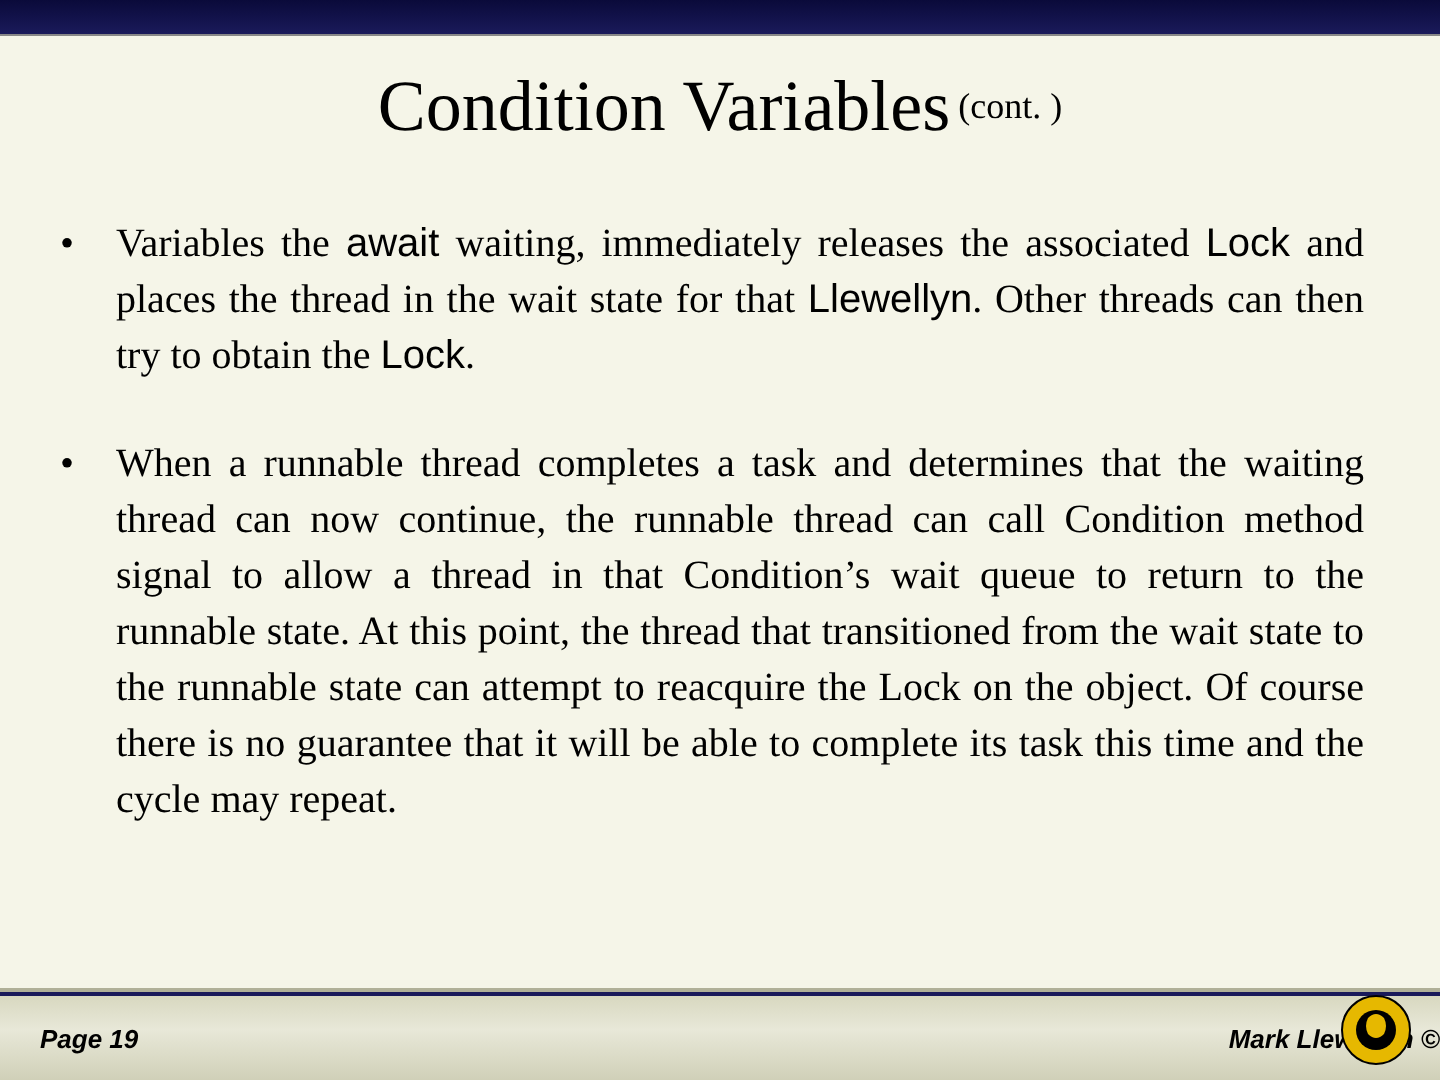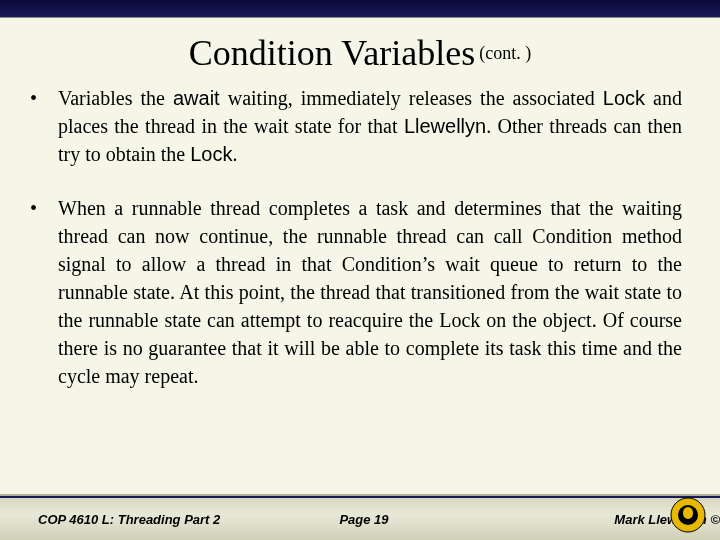--- a/index.html
+++ b/index.html
@@ -13,21 +13,21 @@
   }
   .top-bar {
     width: 100%;
     height: 18px;
     background: linear-gradient(to bottom, #0a0a3a, #1a1a5a);
     border-bottom: 1px solid #888;
   }
   .title-wrap {
     text-align: center;
     margin-top: 14px;
-    margin-bottom: 10px;
+    margin-bottom: 34px;
   }
   .title {
     font-size: 36px;
     color: #000;
     display: inline;
   }
   .title-cont {
     font-size: 18px;
     color: #000;
     display: inline;
@@ -122,21 +122,20 @@
   <div class="bullet-item">
     <div class="bullet">•</div>
     <div class="bullet-text">When a runnable thread completes a task and determines that the waiting thread can now continue, the runnable thread can call Condition method signal to allow a thread in that Condition’s wait queue to return to the runnable state. At this point, the thread that transitioned from the wait state to the runnable state can attempt to reacquire the Lock on the object. Of course there is no guarantee that it will be able to complete its task this time and the cycle may repeat.</div>
   </div>
 
 </div>
 
 <div class="thin-line"></div>
 
 <div class="footer">
-  <div class="footer-left">COP 4610 L: Threading Part 2</div>
   <div class="footer-center">Page 19</div>
   <div class="footer-right">Mark Llewellyn ©</div>
   <div class="logo">
     <svg width="36" height="36" viewBox="0 0 36 36">
       <circle cx="18" cy="18" r="17" fill="#e6b800" stroke="#000" stroke-width="1"></circle>
       <circle cx="18" cy="18" r="10" fill="#000"></circle>
       <path d="M14 12 Q18 8 22 12 Q24 16 22 20 Q18 24 14 20 Q12 16 14 12 Z" fill="#e6b800"></path>
     </svg>
   </div>
 </div>

